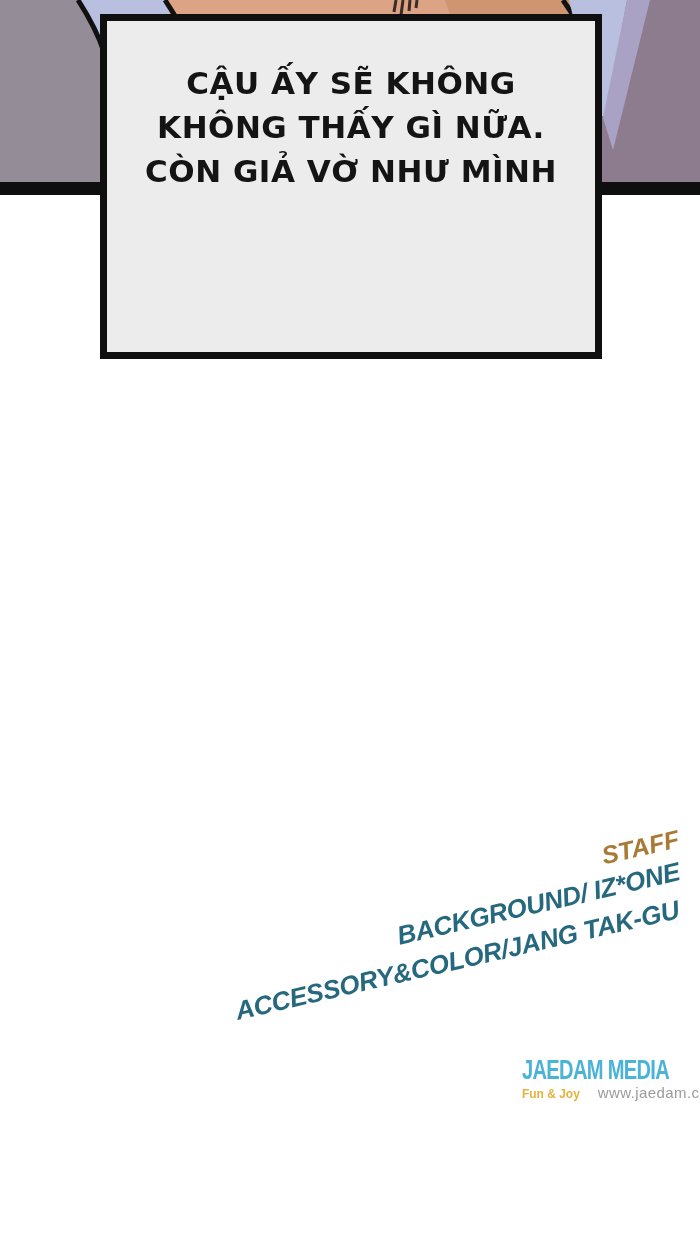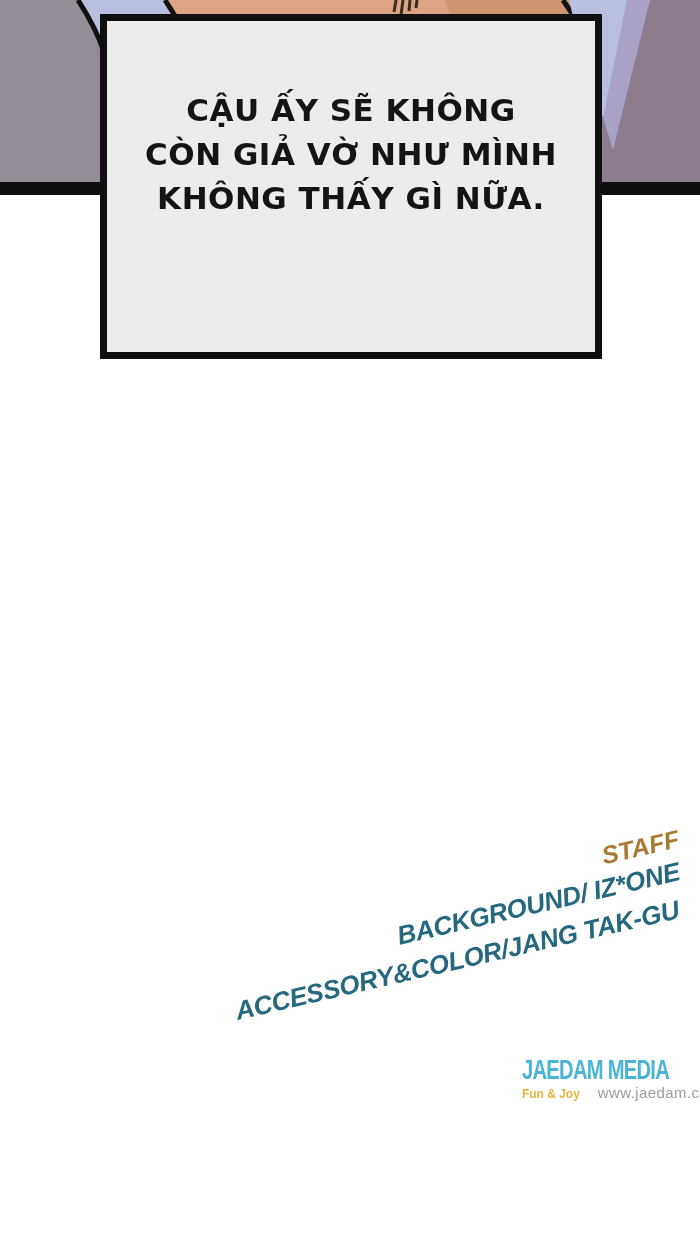--- a/index.html
+++ b/index.html
@@ -14,21 +14,21 @@
   .panel-art{position:absolute;left:0;top:0;}
   .speech-box{
     position:absolute;
     left:100px;top:14px;
     width:502px;height:345px;
     box-sizing:border-box;
     border:7px solid #0f0f0f;
     background:#ececec;
   }
   .speech-text{
-    padding-top:67px;
+    padding-top:40px;
     text-align:center;
     font-family:"DejaVu Sans", sans-serif;
     font-weight:bold;
     font-size:31px;
     line-height:44px;
     letter-spacing:0.5px;
     color:#141414;
   }
   
   .credit-line{
@@ -92,22 +92,22 @@
       <line x1="410" y1="0" x2="409" y2="11"></line>
       <line x1="417" y1="0" x2="416" y2="8"></line>
     </g>
 
     <rect x="0" y="182" width="700" height="13" fill="#0e0e0e"></rect>
   </svg>
 
   <div class="speech-box">
     <div class="speech-text">
       <div>CẬU ẤY SẼ KHÔNG</div>
+      <div>KHÔNG THẤY GÌ NỮA.</div>
       <div>CÒN GIẢ VỜ NHƯ MÌNH</div>
-      <div>KHÔNG THẤY GÌ NỮA.</div>
     </div>
   </div>
 
   <div class="credit-line credit-staff" style="color: rgb(168, 122, 51);">STAFF</div>
   <div class="credit-line credit-bg" style="color: rgb(38, 104, 126);">BACKGROUND/ IZ*ONE</div>
   <div class="credit-line credit-acc" style="color: rgb(38, 104, 126);">ACCESSORY&amp;COLOR/JANG TAK-GU</div>
 
   <div class="publisher">
     <div class="publisher-name" style="color: rgb(74, 179, 216);">JAEDAM MEDIA</div>
     <div class="publisher-sub">

